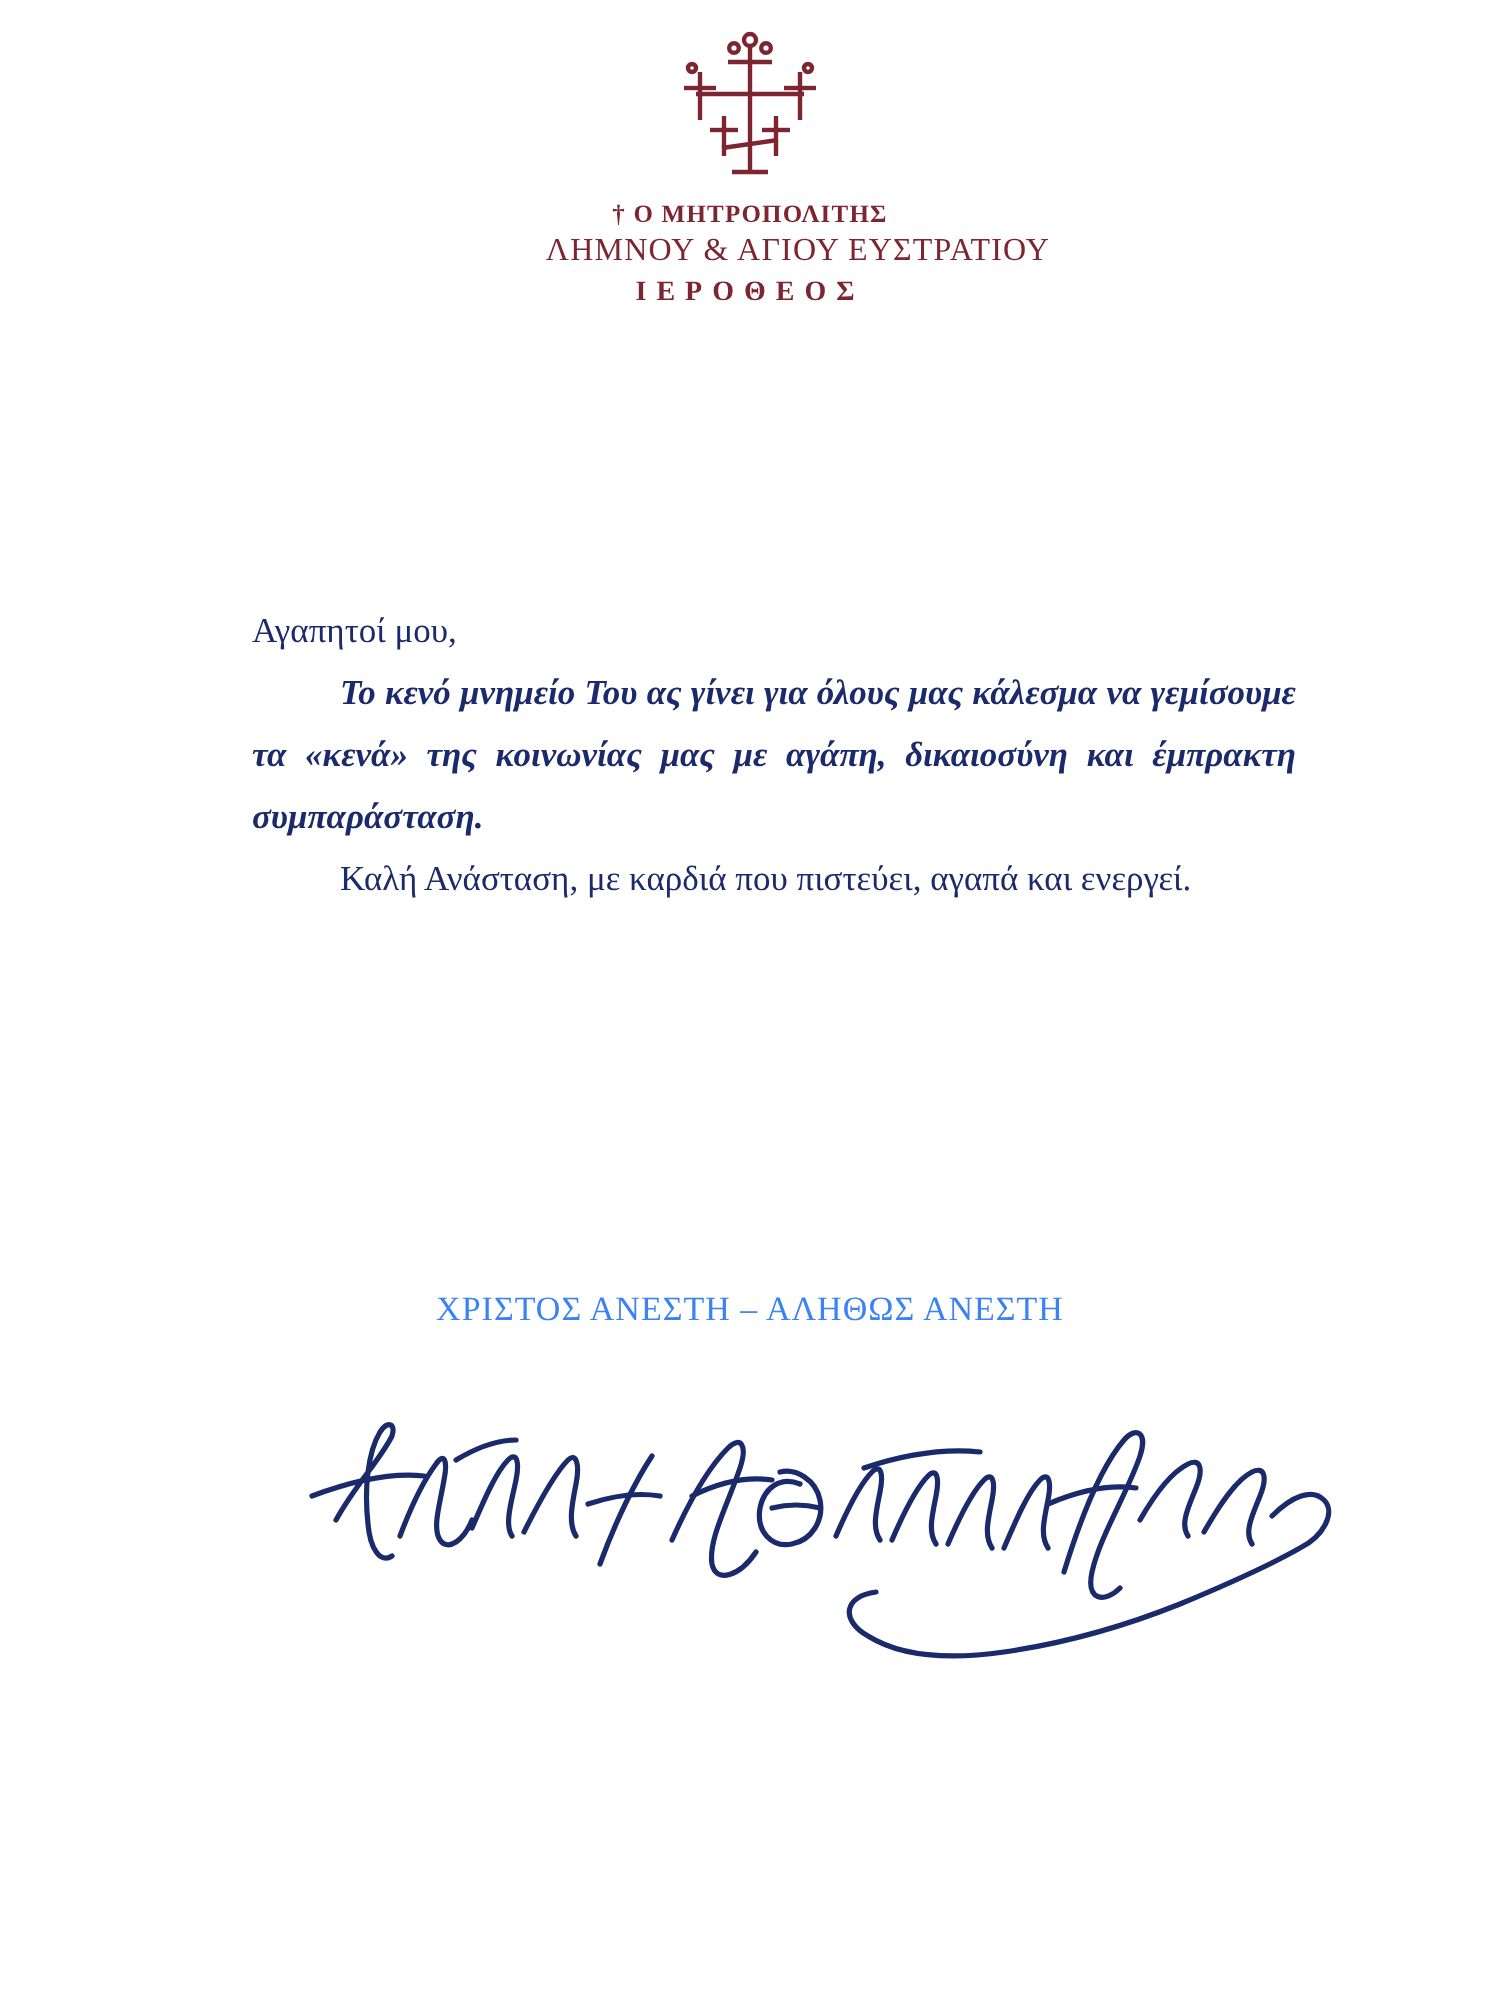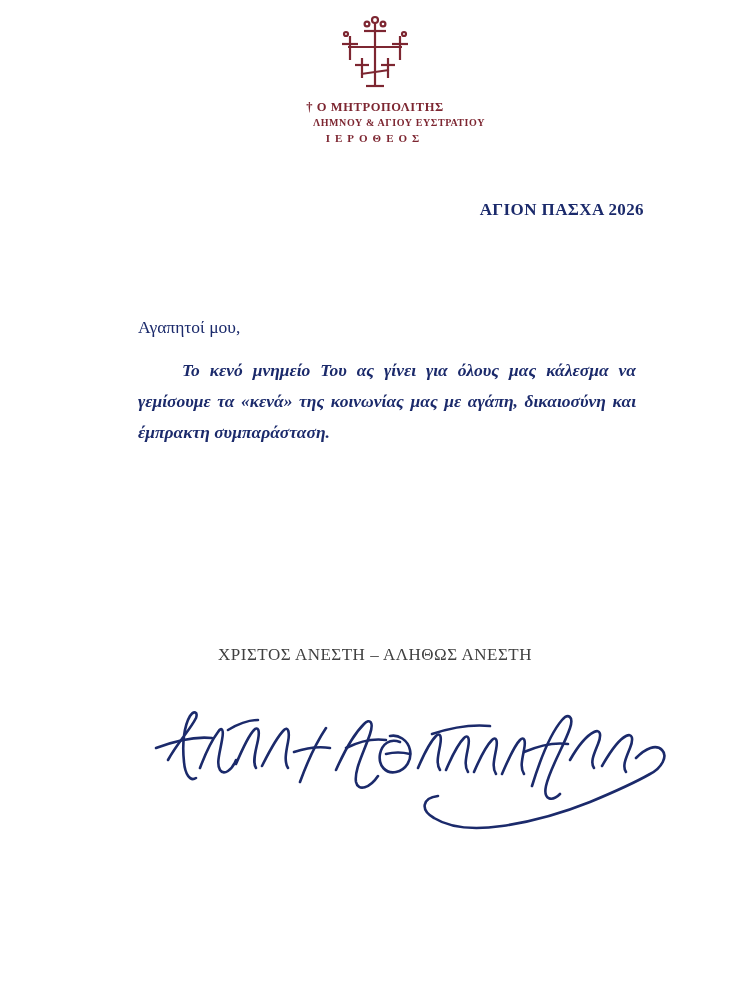--- a/index.html
+++ b/index.html
@@ -43,28 +43,28 @@
     font-family: "Liberation Serif", serif;
     letter-spacing: 0.6px;
   }
   .lh-line1 {
     font-size: 12.5px;
     margin-top: 8px;
     font-variant: small-caps;
     font-weight: 700;
   }
   .lh-line2 {
-    font-size: 10px;
+    font-size: 16px;
     margin-top: 2px;
     font-variant: small-caps;
-    font-weight: 700;
+    font-weight: 400;
     margin-left: 48px;
   }
   .lh-line3 {
-    font-size: 11px;
+    font-size: 14px;
     margin-top: 4px;
     letter-spacing: 5px;
     font-weight: 700;
   }
 
   
   .occasion {
     position: absolute;
     top: 200px;
     right: 106px;
@@ -79,40 +79,40 @@
     position: absolute;
     top: 300px;
     left: 126px;
     width: 522px;
     font-size: 17.5px;
     line-height: 31px;
     text-align: justify;
     color: #1b2a6b;
   }
   .body-text p {
-    margin: 12px;
+    margin: 0;
   }
   .body-text p.indent {
     text-indent: 44px;
   }
   .body-text p.italic {
     font-style: italic;
     font-weight: bold;
   }
 
   
   .acclamation {
     position: absolute;
     top: 645px;
     left: 0;
     width: 750px;
     text-align: center;
     font-size: 17px;
     letter-spacing: 0.5px;
-    color: #404040;
+    color: #3b82f6;
   }
 
   
   .signature {
     position: absolute;
     top: 690px;
     left: 150px;
     width: 520px;
     height: 160px;
   }
@@ -157,25 +157,25 @@
         <circle cx="84" cy="20" r="2"></circle>
 
         <line x1="46" y1="72" x2="64" y2="72"></line>
       </g>
     </svg>
     <div class="lh-line1">† Ο ΜΗΤΡΟΠΟΛΙΤΗΣ</div>
     <div class="lh-line2">ΛΗΜΝΟΥ &amp; ΑΓΙΟΥ ΕΥΣΤΡΑΤΙΟΥ</div>
     <div class="lh-line3">ΙΕΡΟΘΕΟΣ</div>
   </div>
 
-  <div class="occasion">ΑΓΙΟΝ ΠΑΣΧΑ 2026</div>
 
   <div class="body-text">
     <p>Αγαπητοί μου,</p>
     <p class="indent italic">Το κενό μνημείο Του ας γίνει για όλους μας κάλεσμα να γεμίσουμε τα «κενά» της κοινωνίας μας με αγάπη, δικαιοσύνη και έμπρακτη συμπαράσταση.</p>
+    <p class="indent">Καλή Ανάσταση, με καρδιά που πιστεύει, αγαπά και ενεργεί.</p>
   </div>
 
   <div class="acclamation">ΧΡΙΣΤΟΣ ΑΝΕΣΤΗ – ΑΛΗΘΩΣ ΑΝΕΣΤΗ</div>
 
   <div class="signature">
     <svg viewBox="0 0 520 160">
       <g fill="none" stroke="#1b2a6b" stroke-width="2.6" stroke-linecap="round" stroke-linejoin="round">
 
         <path d="M18 70 C28 52, 40 40, 46 28 C48 22, 44 20, 40 26 C34 36, 32 54, 34 72 C35 84, 40 92, 46 88"></path>
         <path d="M6 58 C22 52, 44 46, 62 48"></path>

